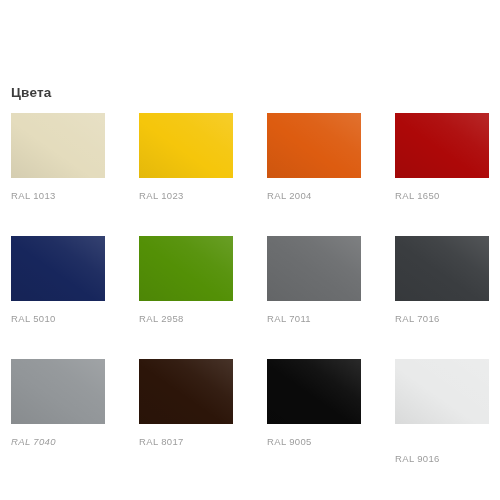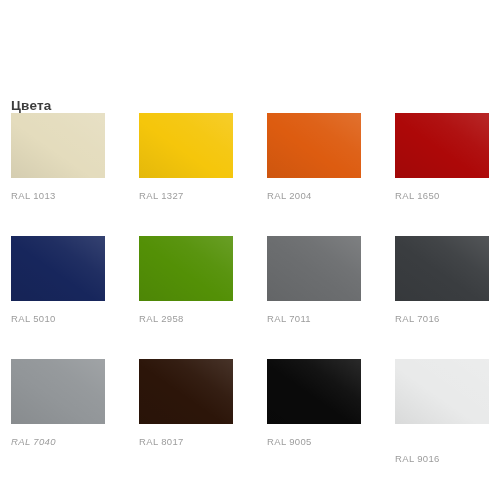--- a/index.html
+++ b/index.html
@@ -22,21 +22,20 @@
   .page-title {
     position: absolute;
     left: 11px;
     top: 85px;
     font-size: 13.5px;
     font-weight: bold;
     color: #3d3d3d;
     letter-spacing: 0.2px;
     line-height: 16px;
     white-space: nowrap;
-    margin-top: 13px;
   }
   .swatch-grid {
     position: absolute;
     left: 11px;
     top: 113px;
     width: 478px;
     display: grid;
     grid-template-columns: repeat(4, 94px);
     column-gap: 34px;
     row-gap: 42px;
@@ -78,21 +77,21 @@
 
   <div class="page-title" style="color: rgb(61, 61, 61);">Цвета</div>
 
   <div class="swatch-grid">
       <div class="swatch-cell">
         <div class="swatch-chip" style="background-color: rgb(228, 220, 189);"></div>
         <div class="swatch-label" style="color: rgb(156, 156, 156);">RAL 1013</div>
       </div>
       <div class="swatch-cell">
         <div class="swatch-chip" style="background-color: rgb(245, 198, 11);"></div>
-        <div class="swatch-label" style="color: rgb(156, 156, 156);">RAL 1327</div>
+        <div class="swatch-label" style="color: rgb(156, 156, 156);">RAL 1023</div>
       </div>
       <div class="swatch-cell">
         <div class="swatch-chip" style="background-color: rgb(221, 92, 16);"></div>
         <div class="swatch-label" style="color: rgb(156, 156, 156);">RAL 2004</div>
       </div>
       <div class="swatch-cell">
         <div class="swatch-chip" style="background-color: rgb(173, 8, 8);"></div>
         <div class="swatch-label" style="color: rgb(156, 156, 156);">RAL 1650</div>
       </div>
       <div class="swatch-cell">

